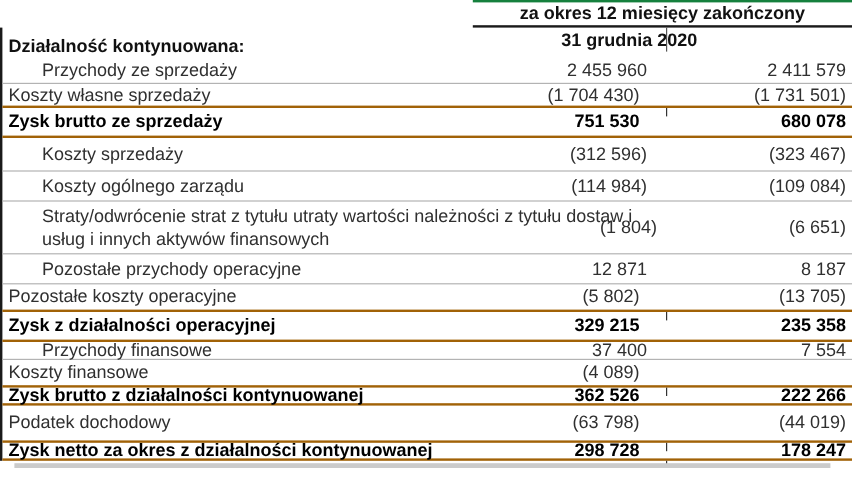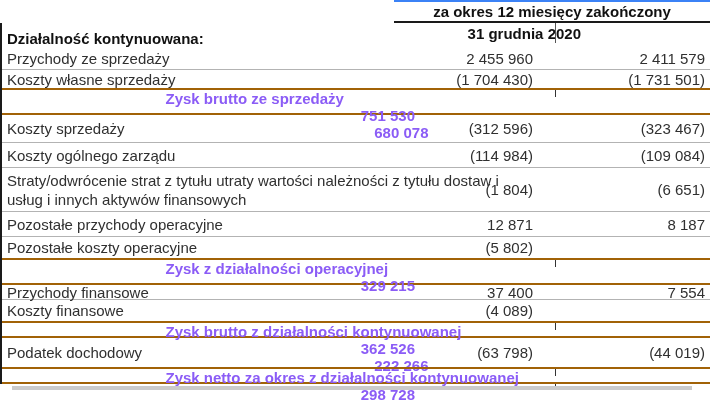--- a/index.html
+++ b/index.html
@@ -5,34 +5,34 @@
   html,body { margin:0; padding:0; background:#ffffff; }
   .doc {
     position:relative; width:710px; height:407px; background:#fff;
     font-family:"Liberation Sans", sans-serif; font-size:15px; color:#303030;
     overflow:hidden;
   }
   
   .hdr1 { height:23px; }
   .hdr1-box {
     margin-left:394px; height:100%; box-sizing:border-box;
-    border-top:2px solid #3b82f6; border-bottom:2px solid #1a1a1a;
+    border-top:2px solid #15803d; border-bottom:2px solid #1a1a1a;
     display:flex; align-items:center; justify-content:center;
     font-weight:bold; color:#111;
   }
   
   .tbl { border-left:2px solid #1a1a1a; }
   .row { display:flex; align-items:center; box-sizing:border-box; position:relative; }
   .cell { box-sizing:border-box; }
   .label { width:391px; padding-left:5px; }
   .v1 { width:162px; text-align:right; padding-right:22px; }
   .v2 { width:155px; text-align:right; padding-right:5px; }
-  .sep-gray  { border-bottom:1px solid #b3b3b3; }
+  .sep-gray  { border-bottom:1px solid #b3b3b3;padding-left:28px; }
   .sep-black { border-bottom:2px solid #a16207; }
-  .bold { font-weight:bold; color:#8b5cf6;flex-direction:column; }
+  .bold { font-weight:bold; color:#000000; }
   
   .hdr2 { height:25px; align-items:flex-start;gap:36px; }
   .hdr2 .label { font-weight:bold; color:#111; padding-top:7px; }
   .hdr2 .v1, .hdr2 .v2 { font-weight:bold; color:#111; padding-top:2px; }
   .hdr2 .v1 { padding-right:7px; }
   .hdr2 .v2 { padding-right:3px; }
   .vdiv { position:absolute; left:553px; top:0; width:1px; height:20px; background:#555; }
   
   .rh22{height:22px} .rh20{height:20px} .rh25{height:25px} .rh28{height:28px}
   .rh44{height:44px} .rh23{height:23px} .rh24{height:15px} .rh21{height:31px}
@@ -103,26 +103,28 @@
 
     <div class="row rh25 sep-gray">
       <div class="cell label">Pozostałe przychody operacyjne</div>
       <div class="cell v1">12 871</div>
       <div class="cell v2">8 187</div>
     </div>
 
     <div class="row rh23 sep-black">
       <div class="cell label">Pozostałe koszty operacyjne</div>
       <div class="cell v1">(5 802)</div>
+      <div class="cell v2">(13 705)</div>
     </div>
 
     <div class="row rh25 sep-black bold">
       <span class="tick"></span>
       <div class="cell label">Zysk z działalności operacyjnej</div>
       <div class="cell v1">329 215</div>
+      <div class="cell v2">235 358</div>
     </div>
 
     <div class="row rh24 sep-gray">
       <div class="cell label">Przychody finansowe</div>
       <div class="cell v1">37 400</div>
       <div class="cell v2">7 554</div>
     </div>
 
     <div class="row rh23 sep-black">
       <div class="cell label">Koszty finansowe</div>

